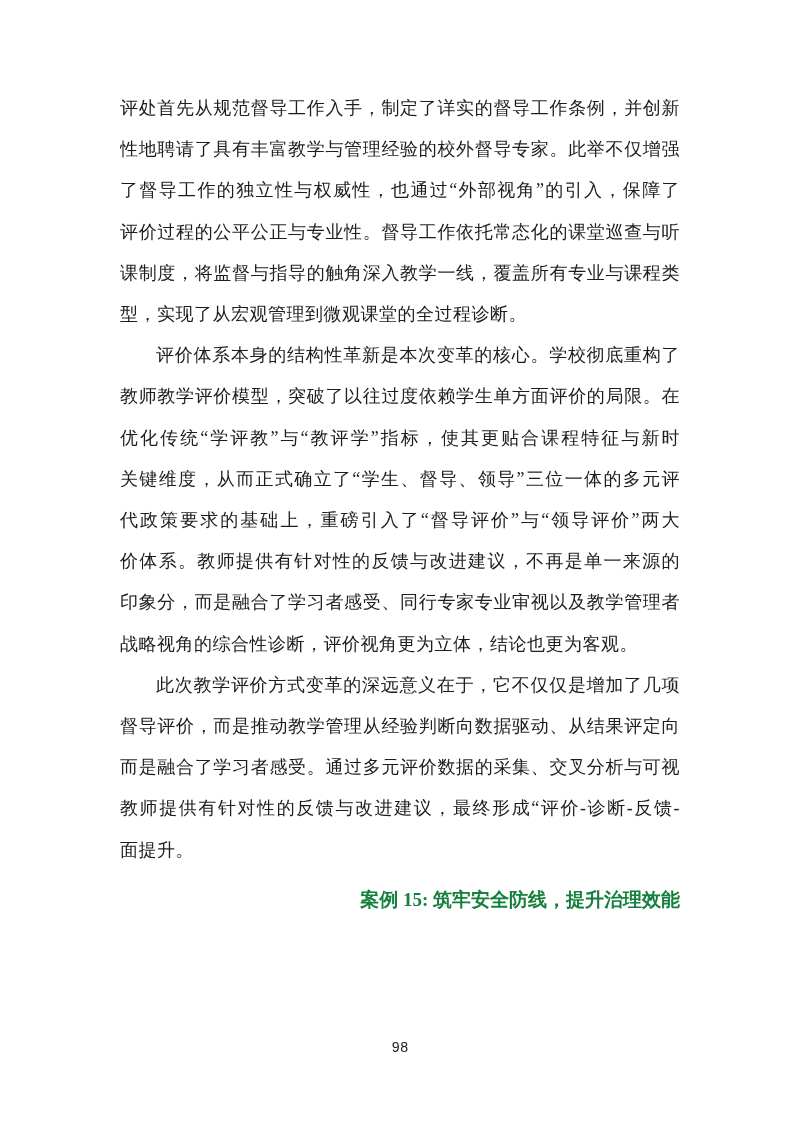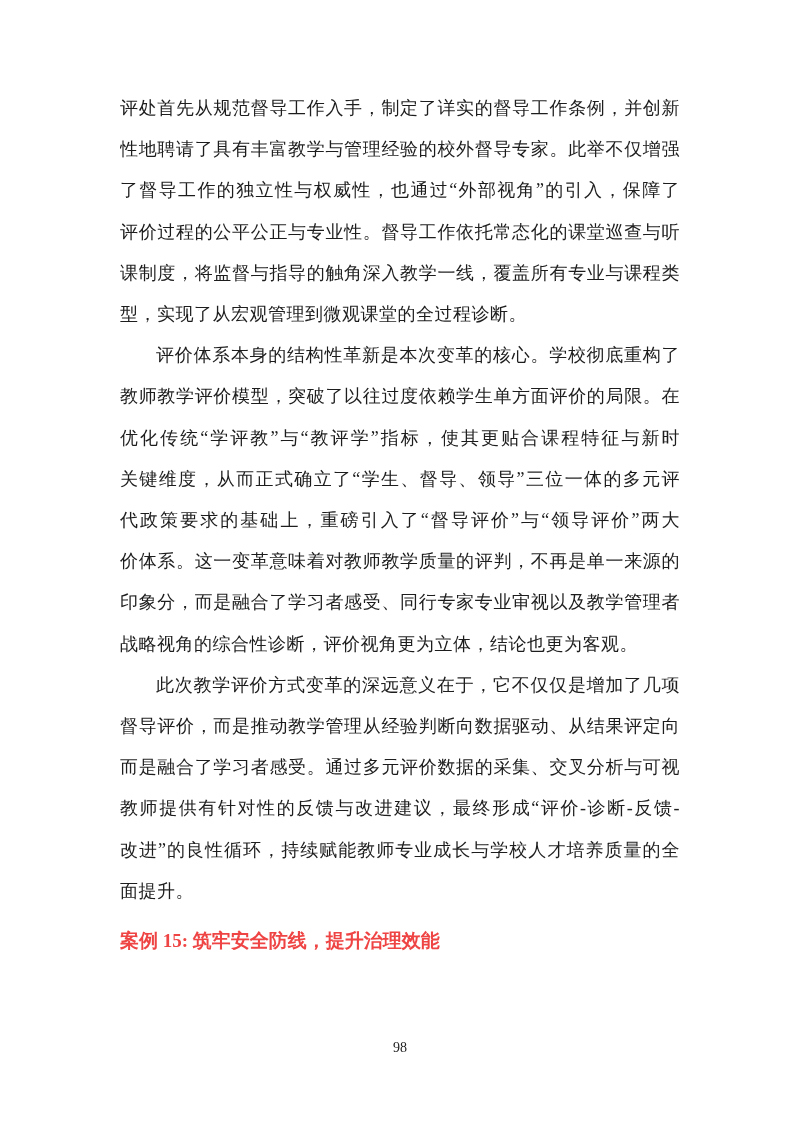--- a/index.html
+++ b/index.html
@@ -35,31 +35,31 @@
     white-space: normal;
   }
   .line.first {
     text-indent: 2em;
   }
   .heading {
     margin-top: 8px;
     font-size: 19px;
     line-height: 41px;
     font-weight: bold;
-    color: #ef4444;
-    text-align: left;
+    color: #15803d;
+    text-align: right;
   }
   .footer {
     position: absolute;
     left: 0; top: 1040px;
     width: 800px;
     text-align: center;
     font-size: 14px;
     color: #222222;
-    font-family: Liberation Serif, serif;
+    font-family: Liberation Mono, monospace;
   }
 </style>
 </head>
 <body>
 
 <div class="page">
   <div class="content">
 
     <div class="para">
       <div class="line">评处首先从规范督导工作入手，制定了详实的督导工作条例，并创新</div>
@@ -69,31 +69,30 @@
       <div class="line">课制度，将监督与指导的触角深入教学一线，覆盖所有专业与课程类</div>
       <div class="line end">型，实现了从宏观管理到微观课堂的全过程诊断。</div>
     </div>
 
     <div class="para">
       <div class="line first">评价体系本身的结构性革新是本次变革的核心。学校彻底重构了</div>
       <div class="line">教师教学评价模型，突破了以往过度依赖学生单方面评价的局限。在</div>
       <div class="line">优化传统“学评教”与“教评学”指标，使其更贴合课程特征与新时</div>
       <div class="line">关键维度，从而正式确立了“学生、督导、领导”三位一体的多元评</div>
       <div class="line">代政策要求的基础上，重磅引入了“督导评价”与“领导评价”两大</div>
-      <div class="line">价体系。这一变革意味着对教师教学质量的评判，不再是单一来源的</div>
+      <div class="line">价体系。教师提供有针对性的反馈与改进建议，不再是单一来源的</div>
       <div class="line">印象分，而是融合了学习者感受、同行专家专业审视以及教学管理者</div>
       <div class="line end">战略视角的综合性诊断，评价视角更为立体，结论也更为客观。</div>
     </div>
 
     <div class="para">
       <div class="line first">此次教学评价方式变革的深远意义在于，它不仅仅是增加了几项</div>
       <div class="line">督导评价，而是推动教学管理从经验判断向数据驱动、从结果评定向</div>
       <div class="line">而是融合了学习者感受。通过多元评价数据的采集、交叉分析与可视</div>
       <div class="line">教师提供有针对性的反馈与改进建议，最终形成“评价-诊断-反馈-</div>
-      <div class="line">改进”的良性循环，持续赋能教师专业成长与学校人才培养质量的全</div>
       <div class="line end">面提升。</div>
     </div>
 
     <h2 class="heading">案例 15: 筑牢安全防线，提升治理效能</h2>
   </div>
 
   <div class="footer">98</div>
 </div>
 
 </body></html>

